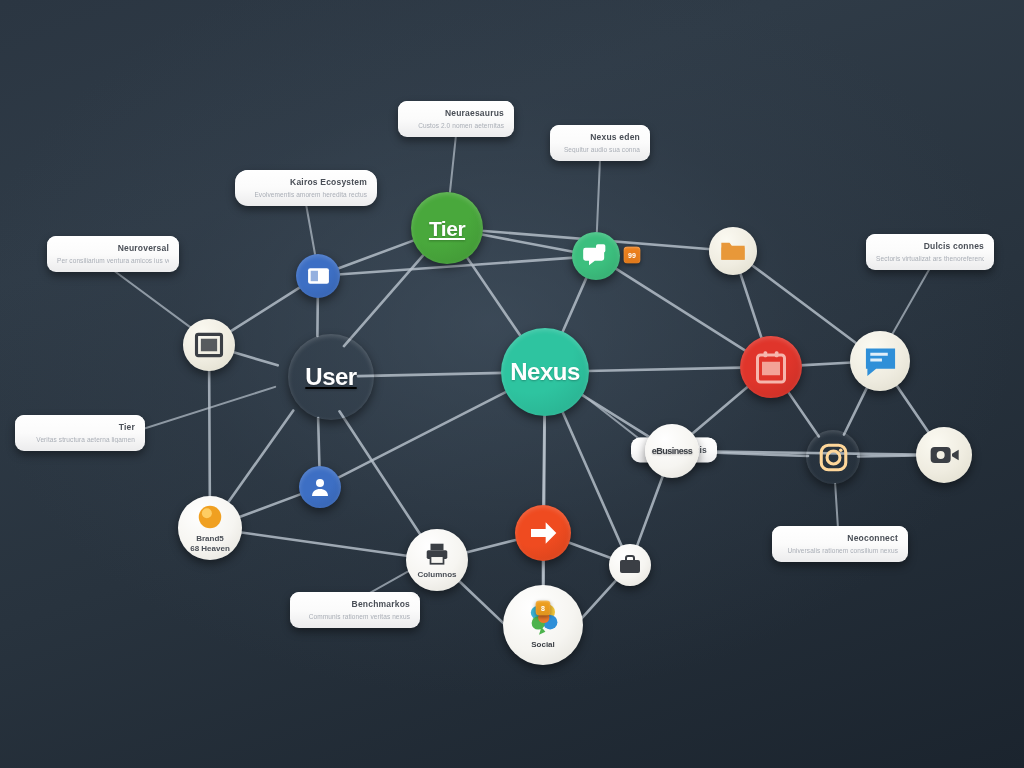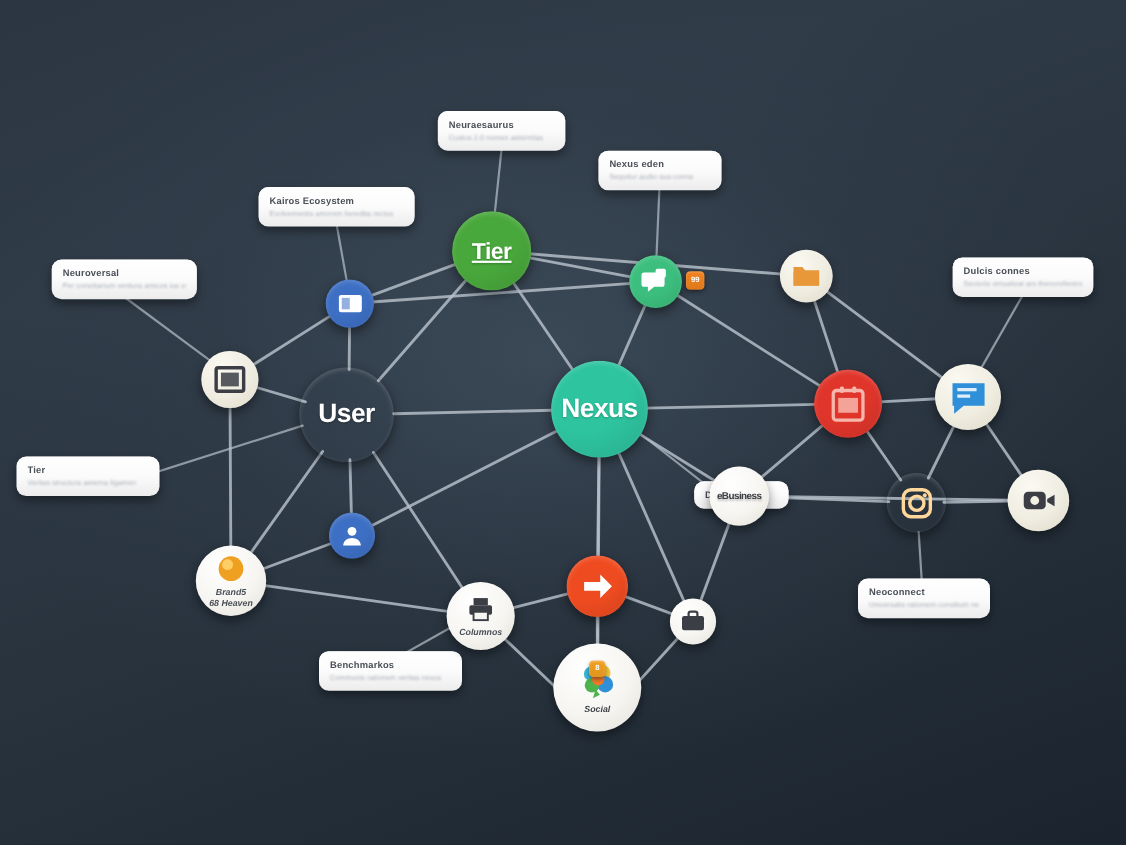--- a/index.html
+++ b/index.html
@@ -48,21 +48,20 @@
     line-height: 1;
     text-shadow: 0 1px 2px rgba(0,0,0,0.25);
     filter: blur(0.35px);
   }
   .node .node-sub {
     font-size: 8px;
     line-height: 1.25;
     filter: blur(0.5px);
     font-weight: bold;
     padding: 0 6px;
-    font-style: italic;
   }
 
   
   .node.white {
     background: radial-gradient(circle at 36% 28%, #ffffff 0%, #f6f5f1 55%, #e2e0d8 100%);
   }
   .node.cream {
     background: radial-gradient(circle at 36% 28%, #fbfaf2 0%, #efece0 55%, #dedbcb 100%);
   }
 
@@ -83,21 +82,21 @@
 
   
   .label-card {
     position: absolute;
     transform: translate(-50%, -50%);
     background: linear-gradient(180deg, #ffffff 0%, #fbfbfb 50%, #ececed 100%);
     border-radius: 9px;
     box-shadow: 0 4px 9px rgba(0,0,0,0.42), inset 0 1px 0 rgba(255,255,255,0.9);
     padding: 7px 10px 8px 10px;
     box-sizing: border-box;
-    text-align: left;
+    text-align: right;
   }
   .label-card .lc-title {
     font-size: 8.5px;
     font-weight: bold;
     color: #4a4f57;
     letter-spacing: 0.2px;
     filter: blur(0.55px);
     white-space: nowrap;
     overflow: hidden;
   }
@@ -170,25 +169,25 @@
       <line x1="311" y1="626" x2="408.18578795374134" y2="571.4342111294677" stroke="#b8c2cc" stroke-width="2" stroke-linecap="round" opacity="0.7"></line>
       <line x1="674" y1="466" x2="582.652207277546" y2="394.76645091200453" stroke="#b8c2cc" stroke-width="2" stroke-linecap="round" opacity="0.7"></line>
       <line x1="930" y1="268" x2="892.5082546973875" y2="333.73200475969526" stroke="#b8c2cc" stroke-width="2" stroke-linecap="round" opacity="0.7"></line>
       <line x1="840" y1="560" x2="835.1654158933271" y2="483.9130261027802" stroke="#b8c2cc" stroke-width="2" stroke-linecap="round" opacity="0.7"></line>
     </svg>
   <div id="cards-layer">
       <div class="label-card" style="left: 456px; top: 119px; width: 116px;">
         <div class="lc-title">Neuraesaurus</div>
         <div class="lc-sub">Custos 2.0 nomen aeternitas</div>
       </div>
-      <div class="label-card" style="left: 600px; top: 155px; width: 112px;">
+      <div class="label-card" style="left: 600px; top: 143px; width: 100px;">
         <div class="lc-title">Nexus eden</div>
         <div class="lc-sub">Sequitur audio sua conna</div>
       </div>
-      <div class="label-card" style="left: 306px; top: 188px; width: 142px;">
+      <div class="label-card" style="left: 306px; top: 188px; width: 142px; border-radius: 13px;">
         <div class="lc-title">Kairos Ecosystem</div>
         <div class="lc-sub">Evolvementis amorem heredita rectus</div>
       </div>
       <div class="label-card" style="left: 113px; top: 254px; width: 132px;">
         <div class="lc-title">Neuroversal</div>
         <div class="lc-sub">Per consiliarium ventura amicos ius veritas</div>
       </div>
       <div class="label-card" style="left: 80px; top: 433px; width: 130px;">
         <div class="lc-title">Tier</div>
         <div class="lc-sub">Veritas structura aeterna ligamen</div>
@@ -197,30 +196,30 @@
         <div class="lc-title">Benchmarkos</div>
         <div class="lc-sub">Communis rationem veritas nexus</div>
       </div>
       <div class="label-card" style="left: 674px; top: 450px; width: 86px;">
         <div class="lc-title">Dulcis</div>
       </div>
       <div class="label-card" style="left: 930px; top: 252px; width: 128px;">
         <div class="lc-title">Dulcis connes</div>
         <div class="lc-sub">Sectoris virtualizat ars thenoreferences</div>
       </div>
-      <div class="label-card" style="left: 840px; top: 544px; width: 120px;">
+      <div class="label-card" style="left: 840px; top: 544px; width: 136px;">
         <div class="lc-title">Neoconnect</div>
         <div class="lc-sub">Universalis rationem consilium nexus</div>
       </div>
     </div>
   <div id="nodes-layer">
       <div class="node" style="left: 447px; top: 228px; width: 72px; height: 72px; background: radial-gradient(circle at 34% 26%, rgb(73, 168, 60) 0%, rgb(73, 168, 60) 48%, rgba(0, 0, 0, 0.22) 140%) rgb(73, 168, 60);">
         <span class="node-text" style="font-size: 21px; color: rgb(255, 255, 255); text-decoration: underline;">Tier</span>
       </div>
-      <div class="node" style="left: 315px; top: 377px; width: 86px; height: 86px;">
+      <div class="node" style="left: 331px; top: 377px; width: 86px; height: 86px; text-decoration: underline;">
         <span class="node-text" style="font-size: 24px; color: rgb(255, 255, 255);">User</span>
       </div>
       <div class="node" style="left: 545px; top: 372px; width: 88px; height: 88px; background: radial-gradient(circle at 34% 26%, rgb(46, 196, 160) 0%, rgb(46, 196, 160) 48%, rgba(0, 0, 0, 0.22) 140%) rgb(46, 196, 160);">
         <span class="node-text" style="font-size: 24px; color: rgb(255, 255, 255);">Nexus</span>
       </div>
       <div class="node" style="left: 318px; top: 276px; width: 44px; height: 44px; background: radial-gradient(circle at 34% 26%, rgb(61, 111, 196) 0%, rgb(61, 111, 196) 48%, rgba(0, 0, 0, 0.22) 140%) rgb(61, 111, 196);">
         <span class="glyph"><svg width="25" height="25" viewBox="0 0 24 24" xmlns="http://www.w3.org/2000/svg">
             <rect x="2" y="4" width="20" height="15" rx="2" fill="#ffffff"></rect>
                <rect x="4.5" y="6.5" width="7" height="10" fill="#3d6fc4" opacity="0.55"></rect>
           </svg></span>

